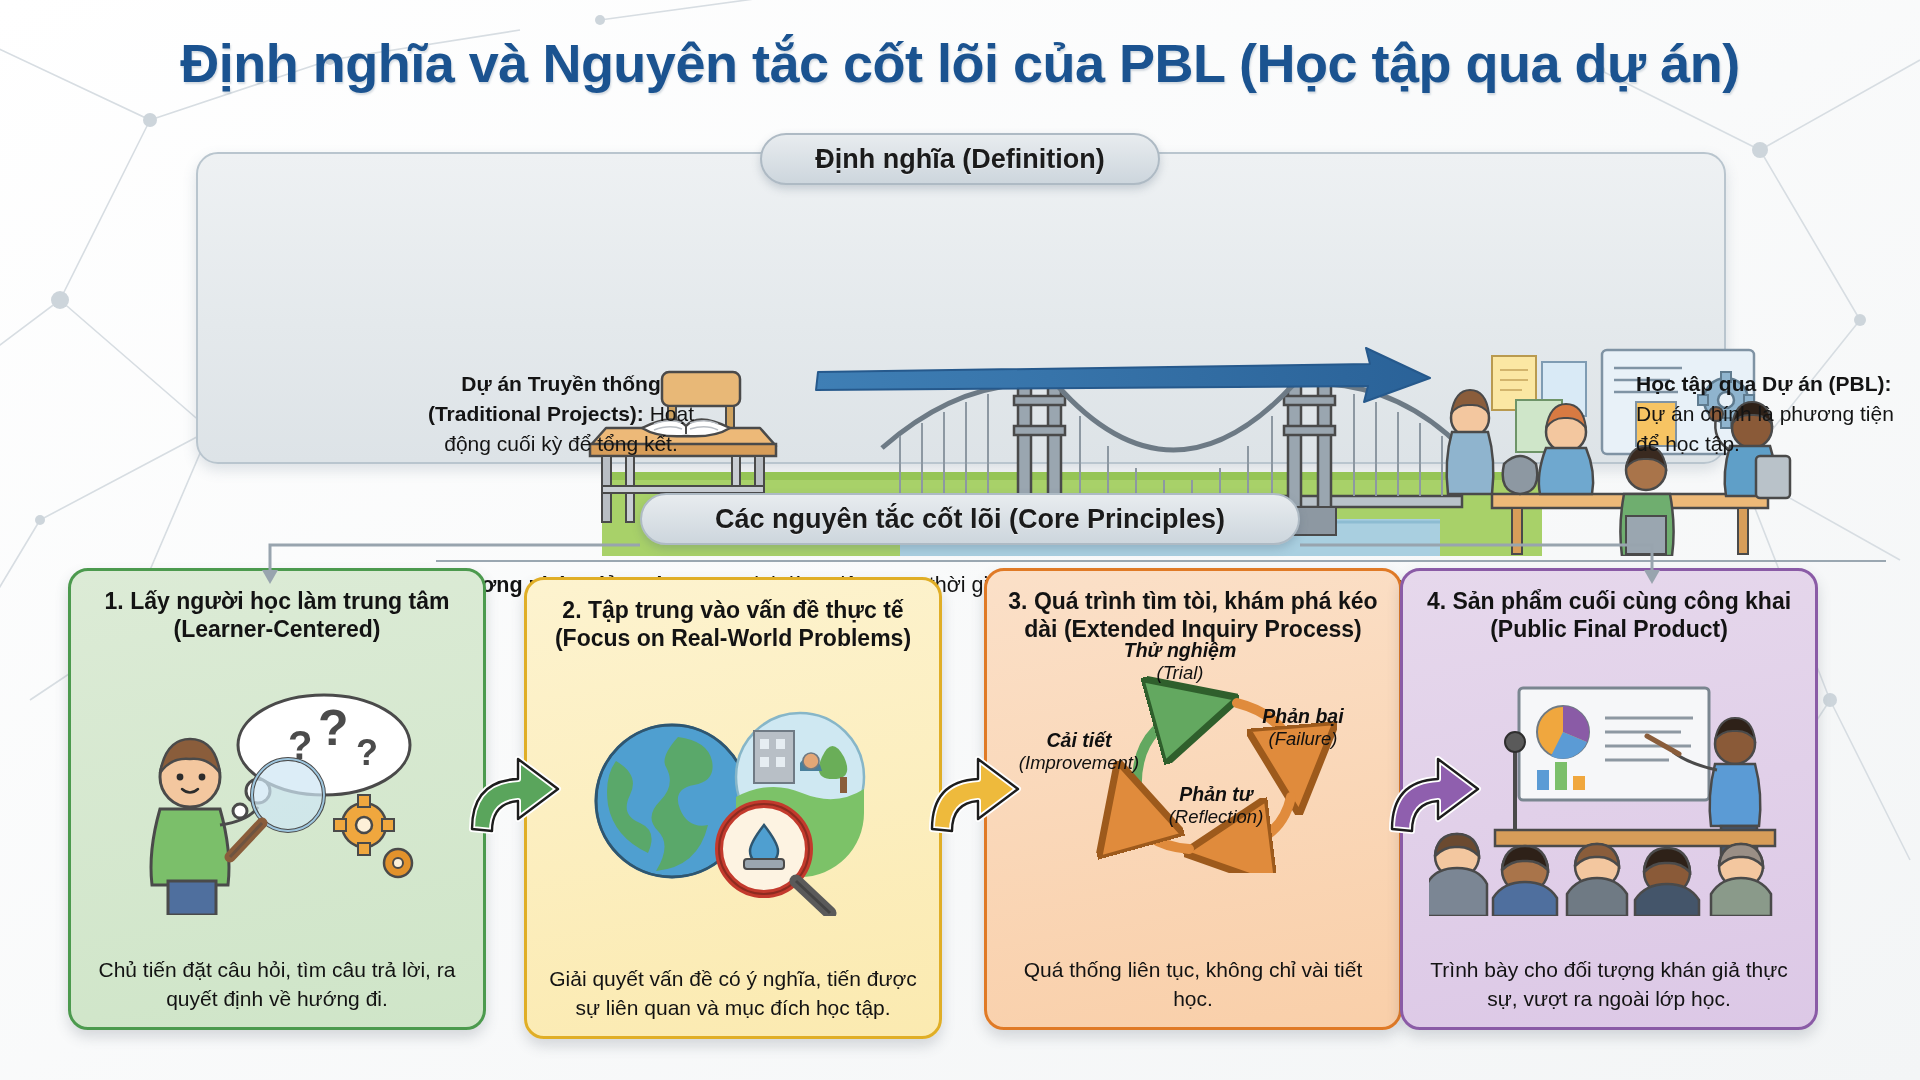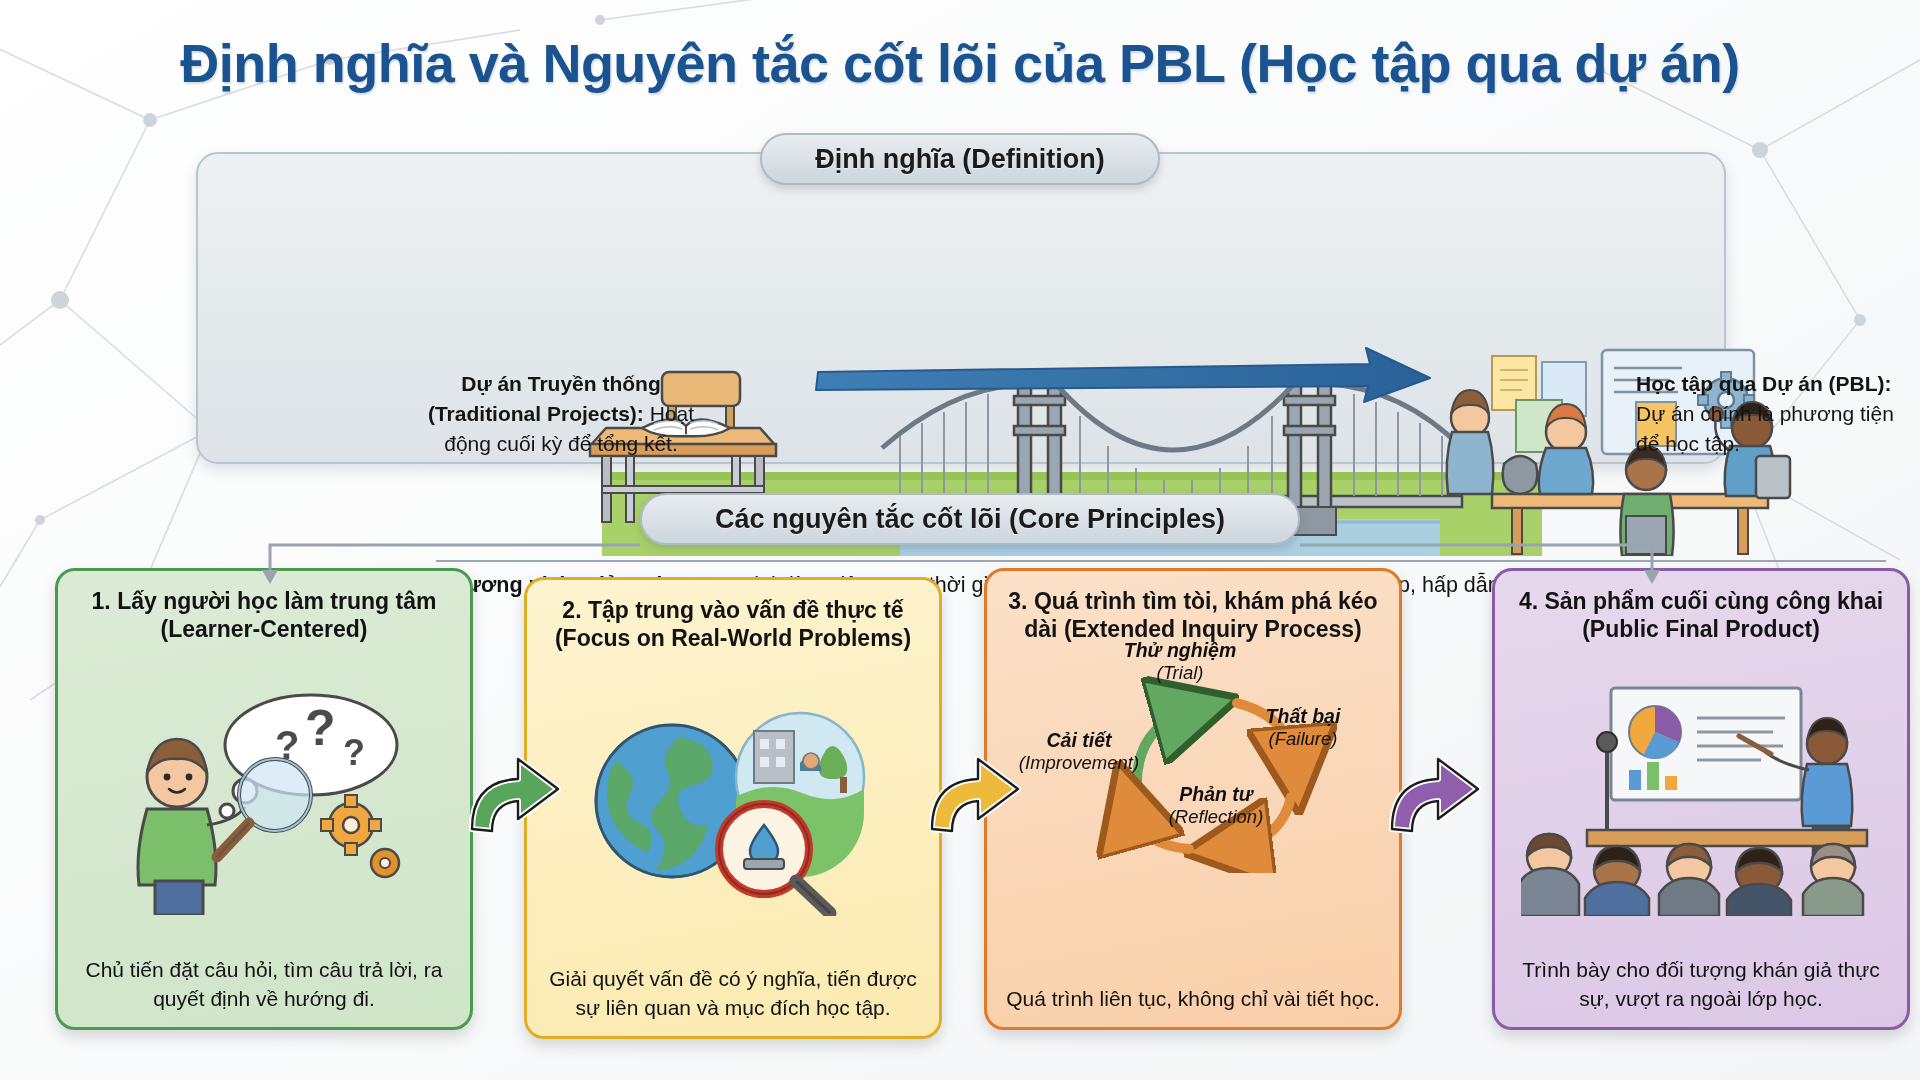--- a/index.html
+++ b/index.html
@@ -101,24 +101,24 @@
   .card .card-title {
     font-weight: bold; font-size: 23px; line-height: 1.22;
     text-align: center; color: #131313;
   }
   .card .card-desc {
     font-size: 21px; line-height: 1.35; text-align: center; color: #131313;
     margin-top: auto;
   }
   .card .card-art { flex: 1 1 auto; display:flex; align-items:center; justify-content:center; width: 100%; }
 
-  #card-1 { left: 55px;   background: linear-gradient(170deg,#dcebd6 0%, #cfe5c8 100%); border-color:#4c9a4e; }
+  #card-1 { left: 68px;   background: linear-gradient(170deg,#dcebd6 0%, #cfe5c8 100%); border-color:#4c9a4e; }
   #card-2 { left: 524px;  background: linear-gradient(170deg,#fdf3cf 0%, #fbeab0 100%); border-color:#e0ae26;margin-top:9px; }
   #card-3 { left: 984px;  background: linear-gradient(170deg,#fbe0c8 0%, #f9cfa9 100%); border-color:#e07a26; }
-  #card-4 { left: 1492px; background: linear-gradient(170deg,#e6d8ec 0%, #dcc8e6 100%); border-color:#8a5ba6;gap:36px; }
+  #card-4 { left: 1400px; background: linear-gradient(170deg,#e6d8ec 0%, #dcc8e6 100%); border-color:#8a5ba6;gap:36px; }
 
   
   .tween-arrow { position: absolute; top: 745px; width: 96px; height: 90px; z-index: 6; }
   #arrow-1-2 { left: 466px; }
   #arrow-2-3 { left: 926px; }
   #arrow-3-4 { left: 1386px; }
 
   
   #bracket { position: absolute; left: 0; top: 510px; width: 1920px; height: 80px; z-index: 1; }
 
@@ -455,33 +455,33 @@
           <path d="M226 60 q54 14 58 62" fill="none" stroke="#e08b3c" stroke-width="10" stroke-linecap="round" marker-end="url(#mk-orange)"></path>
           <path d="M280 154 q-10 44 -58 50" fill="none" stroke="#e08b3c" stroke-width="10" stroke-linecap="round" marker-end="url(#mk-orange)"></path>
           <path d="M178 206 q-48 -4 -58 -40" fill="none" stroke="#e08b3c" stroke-width="10" stroke-linecap="round" marker-end="url(#mk-orange)"></path>
         </svg>
 
         <div class="cyc-label" style="left:112px; top:-4px; width:130px;">
           <span class="vn">Thử nghiệm</span>
           <span class="en">(Trial)</span>
         </div>
         <div class="cyc-label" style="left:240px; top:62px; width:120px;">
-          <span class="vn">Thất bại</span>
+          <span class="vn">Phản bại</span>
           <span class="en">(Failure)</span>
         </div>
         <div class="cyc-label" style="left:148px; top:140px; width:130px;">
           <span class="vn">Phản tư</span>
           <span class="en">(Reflection)</span>
         </div>
         <div class="cyc-label" style="left:6px; top:86px; width:140px;">
           <span class="vn">Cải tiết</span>
           <span class="en">(Improvement)</span>
         </div>
       </div>
-      <div class="card-desc">Quá trình liên tục, không chỉ vài tiết học.</div>
+      <div class="card-desc">Quá thống liên tục, không chỉ vài tiết học.</div>
     </div>
 
     <div class="card" id="card-4">
       <div class="card-title">4. Sản phẩm cuối cùng công khai (Public Final Product)</div>
       <div class="card-art">
         <svg width="360" height="232" viewBox="0 0 360 232">
 
           <rect x="90" y="4" width="190" height="112" rx="4" fill="#f6f7f9" stroke="#7a8690" stroke-width="3"></rect>
           <circle cx="134" cy="48" r="26" fill="#f0a73e" stroke="#6f7a84" stroke-width="2"></circle>
           <path d="M134 48 L134 22 A26 26 0 0 1 158 58 Z" fill="#8a5ba6"></path>

